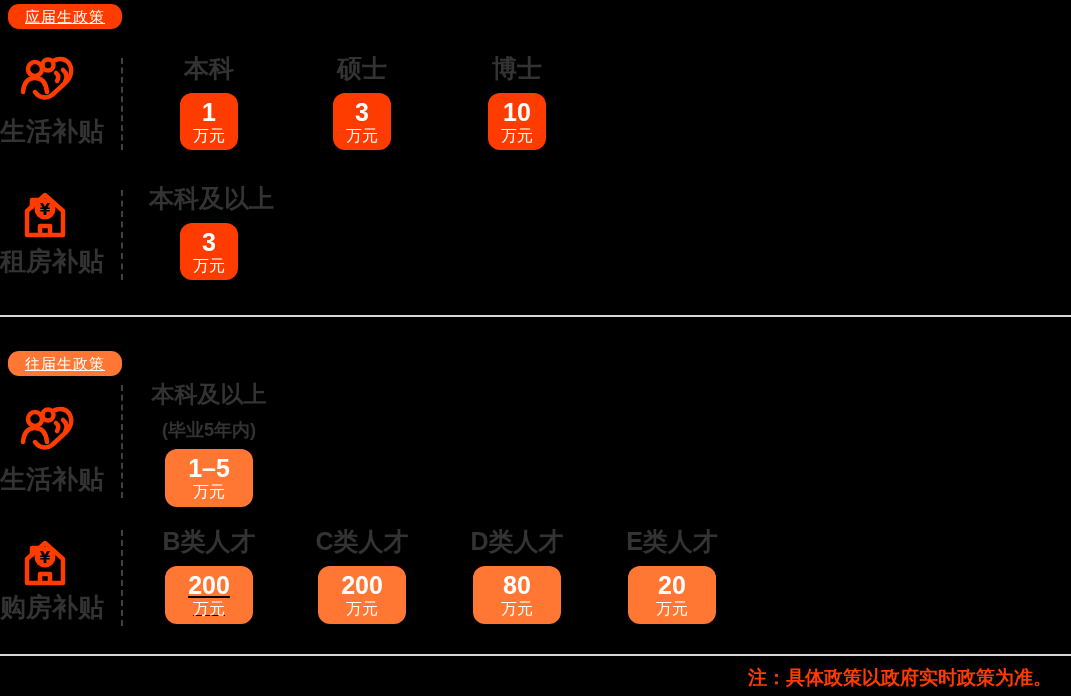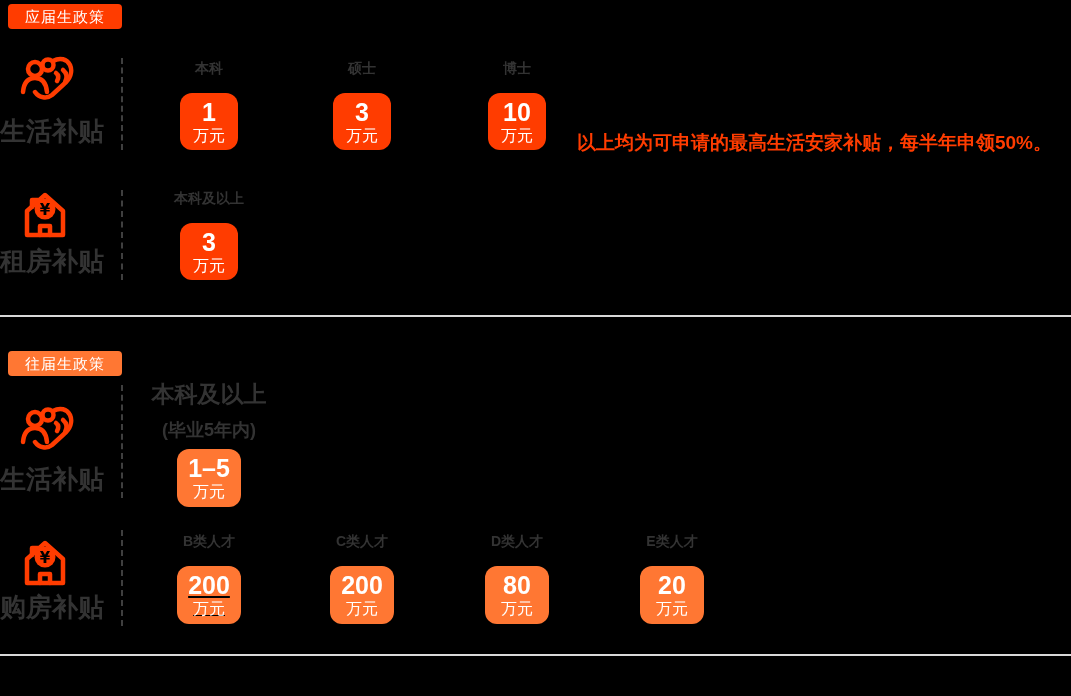--- a/index.html
+++ b/index.html
@@ -2,47 +2,47 @@
 <html><head>
 <meta charset="utf-8">
 <style>
   html,body{margin:0;padding:0;background:#000;}
   .canvas{
     position:relative;width:1071px;height:696px;background:#000;overflow:hidden;
     font-family:"Liberation Sans","DejaVu Sans",sans-serif;
   }
   .abs{position:absolute;}
   .badge{
-    height:25px;line-height:25px;padding:0 17px;border-radius:4px;
-    color:#fff;font-size:15px;letter-spacing:1px;white-space:nowrap;
+    height:25px;line-height:25px;padding:0 17px;border-radius:11px;
+    color:#fff;font-size:15px;letter-spacing:1px;white-space:nowrap;text-decoration:underline;
   }
   .badge.red{background:#ff3c00;}
   .badge.orange{background:#ff7733;}
   .row-label{
     width:94px;text-align:center;color:#333;font-size:26px;font-weight:bold;white-space:nowrap;
   }
   .vdash{
     width:0;border-left:2px dashed #3f3f3f;
   }
   .col{
     width:120px;text-align:center;
   }
   .col .hdr{
-    color:#333;font-size:14px;font-weight:bold;white-space:nowrap;line-height:24px;
+    color:#333;font-size:25px;font-weight:bold;white-space:nowrap;line-height:24px;
   }
   .col .subhdr{
     color:#333;font-size:18px;font-weight:bold;white-space:nowrap;line-height:20px;margin-top:14px;
   }
   .vbox{
     margin:13px auto 0 auto;width:58px;height:57px;border-radius:12px;background:#ff3c00;
     display:flex;flex-direction:column;align-items:center;justify-content:center;color:#fff;
   }
   .vbox .val{font-size:25px;font-weight:bold;line-height:26px;}
   .vbox .unit{font-size:16px;line-height:19px;margin-top:1px;}
-  .vbox.orange{background:#ff7733;width:64px;height:58px;}
+  .vbox.orange{background:#ff7733;width:88px;height:58px;}
   .note{
     color:#ff3c00;font-size:19px;font-weight:bold;white-space:nowrap;text-align:right;
   }
   .hline{left:0;width:1071px;height:2px;background:#d8d8d8;}
   .icon svg{display:block;}
 </style>
 </head>
 <body>
 
 <div class="canvas">
@@ -76,21 +76,20 @@
       <div class="unit">万元</div>
     </div>
   </div>
   <div class="abs col" style="left:457px;top:56px;">
     <div class="hdr">博士</div>
     <div class="vbox">
       <div class="val">10</div>
       <div class="unit">万元</div>
     </div>
   </div>
-  <div class="abs note" style="right:19px;top:130px;">以上均为可申请的最高生活安家补贴，每半年申领50%。</div>
 
   <div class="abs icon" style="left:21px;top:188px;">
     <svg width="48" height="52" viewBox="0 0 48 52" fill="none" stroke="#ff3c00" stroke-width="4.5" stroke-linecap="round" stroke-linejoin="round">
       <path d="M6 23 L24 7 L42 23 L42 47 L6 47 Z"></path>
       <path d="M11 19 v-7 h6 v3"></path>
       <circle cx="24" cy="21" r="10.5" fill="#ff3c00" stroke="none"></circle>
       <text x="24" y="27" text-anchor="middle" fill="#000" stroke="none" font-family="'DejaVu Sans',sans-serif" font-size="15" font-weight="bold">¥</text>
       <path d="M19 47 v-9 h10 v9"></path>
     </svg>
   </div>
@@ -166,14 +165,15 @@
   </div>
   <div class="abs col" style="left:612px;top:529px;">
     <div class="hdr">E类人才</div>
     <div class="vbox orange">
       <div class="val">20</div>
       <div class="unit">万元</div>
     </div>
   </div>
 
   <div class="abs hline" style="top:654px;"></div>
+  <div class="abs note" style="right:19px;top:665px;">注：具体政策以政府实时政策为准。</div>
 
 </div>
 
 </body></html>

